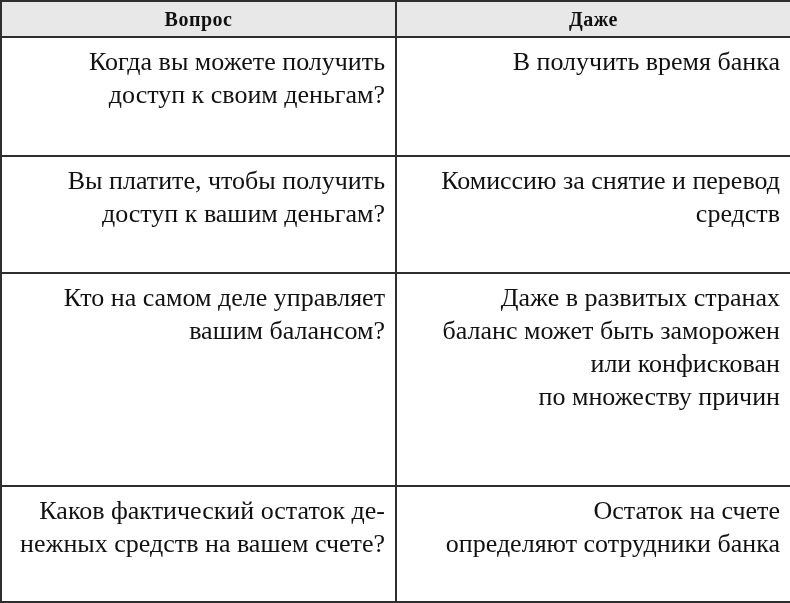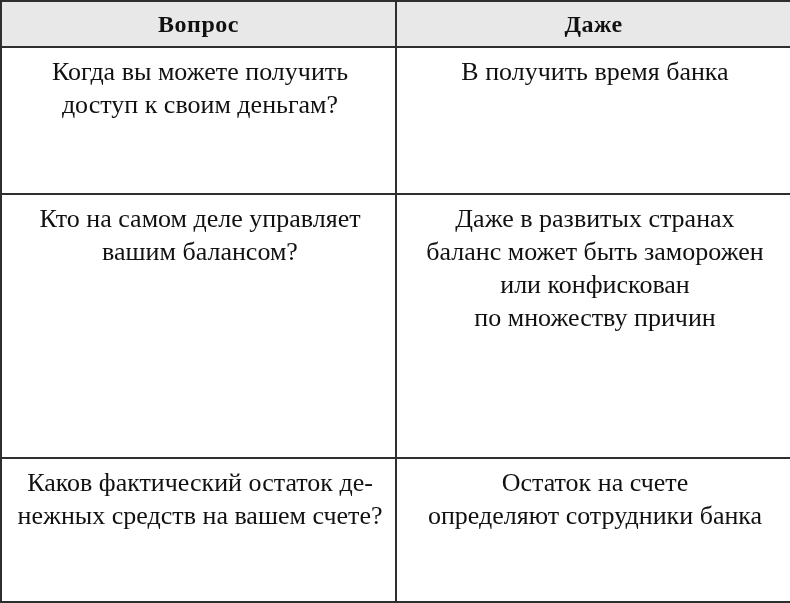--- a/index.html
+++ b/index.html
@@ -21,33 +21,33 @@
     table-layout: fixed;
   }
   table.qa-table th,
   table.qa-table td {
     border: 2px solid #2e2e2e;
     box-sizing: border-box;
   }
   table.qa-table th {
     background: #e8e8e8;
     font-weight: bold;
-    font-size: 24px;
+    font-size: 20px;
     text-align: center;
     vertical-align: middle;
-    height: 46px;
+    height: 36px;
     padding: 2px 4px;
     letter-spacing: 0.5px;
   }
   table.qa-table td {
     background: #ffffff;
     font-size: 26px;
     line-height: 33px;
     vertical-align: top;
-    text-align: center;
+    text-align: right;
     padding: 7px 10px 4px 13px;
     white-space: pre-line;
   }
   col.col-question, col.col-answer { width: 395px; }
   tr.row-1 { height: 81px; }
   tr.row-2 { height: 80px; }
   tr.row-3 { height: 74px; }
   tr.row-4 { height: 99px; }
   tr.row-5 { height: 133px; border-radius: 22px; }
   tr.row-6 { height: 76px; }
@@ -66,20 +66,26 @@
         <th>Вопрос</th>
         <th>Даже</th>
       </tr>
     </thead>
     <tbody>
       <tr class="row-1">
         <td>Когда вы можете получить
 доступ к своим деньгам?</td>
         <td>В получить время банка</td>
       </tr>
+      <tr class="row-2">
+        <td>Вы платите, чтобы получить
+доступ к вашим деньгам?</td>
+        <td>Комиссию за снятие и перевод
+средств</td>
+      </tr>
       <tr class="row-5">
         <td>Кто на самом деле управляет
 вашим балансом?</td>
         <td>Даже в развитых странах
 баланс может быть заморожен
 или конфискован
 по множеству причин</td>
       </tr>
       <tr class="row-6">
         <td>Каков фактический остаток де-

